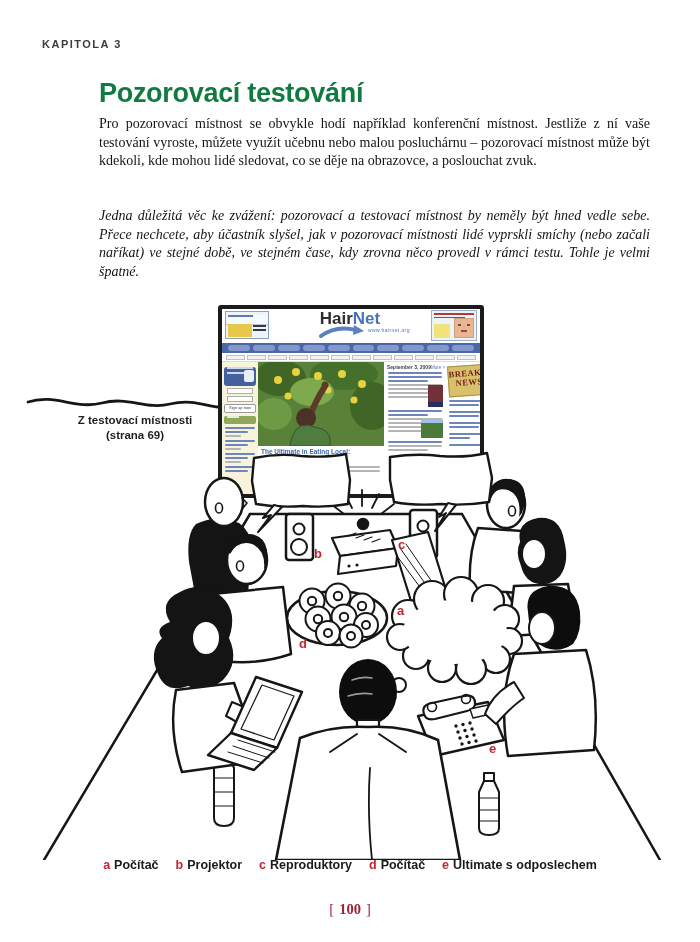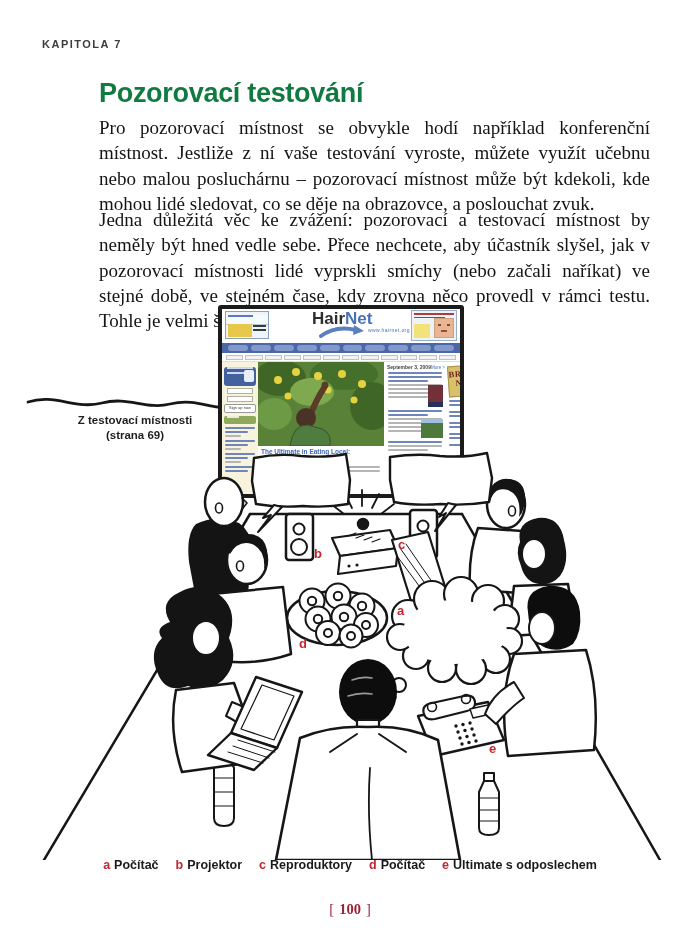--- a/index.html
+++ b/index.html
@@ -10,35 +10,35 @@
   .chapter-label{
     position:absolute;left:42px;top:38px;font-size:11px;font-weight:bold;
     letter-spacing:1.5px;color:#3d3d3d;
   }
   .page-title{
     position:absolute;left:99px;top:78px;font-size:27px;font-weight:bold;
     color:#117a41;letter-spacing:-0.3px;
   }
   .body-para{
     position:absolute;left:99px;width:551px;
-    font-family:"Liberation Serif",serif;font-size:19px;line-height:1.33;
+    font-family:"Liberation Serif",serif;font-size:14px;line-height:1.33;
     text-align:justify;color:#141414;
   }
   .para1{top:115px;}
-  .para2{top:207px;}
+  .para2{top:207px;font-style:italic;}
   .callout{
     position:absolute;left:52px;top:413px;width:166px;text-align:center;
     font-size:11.5px;font-weight:bold;color:#1f1f1f;line-height:1.3;
   }
   .figure{position:absolute;left:0;top:300px;width:700px;height:560px;}
   .figure svg.art{position:absolute;left:0;top:0;}
 
   
   .screen{
-    position:absolute;left:218px;top:5px;width:246px;height:193px;
+    position:absolute;left:218px;top:5px;width:266px;height:193px;
     background:#fff;border:4px solid #1b1b1b;border-radius:3px;
     box-sizing:border-box;overflow:hidden;
   }
   .s-top{position:relative;height:34px;background:#fff;}
   .ad-left{position:absolute;left:3px;top:2px;width:44px;height:28px;border:1px solid #8aa0c0;background:#eef4fa;box-sizing:border-box;}
   .ad-left .al1{height:9px;background:#f7fafd;border-bottom:1px solid #b8c8dc;}
   .ad-left .al1 i{display:block;height:2px;width:60%;margin:3px 2px;background:#5b79b8;}
   .ad-left .al2{position:absolute;left:2px;top:12px;width:24px;height:13px;background:#e8c84a;}
   .ad-left .al3{position:absolute;right:2px;top:13px;width:13px;height:2px;background:#3a3a3a;box-shadow:0 4px 0 #3a3a3a;}
   .logo{position:absolute;left:90px;right:92px;top:1px;text-align:center;}
@@ -107,21 +107,21 @@
   }
   .page-number .num{font-weight:bold;padding:0 5px;}
 
   
   .art path,.art rect,.art ellipse,.art circle,.art polygon,.art line,.art polyline{vector-effect:non-scaling-stroke;}
   .marker-letter{font-family:"Liberation Sans",sans-serif;font-weight:bold;font-size:13px;fill:#c2262e;}
 </style>
 </head>
 <body>
 
-<div class="chapter-label">KAPITOLA 7</div>
+<div class="chapter-label">KAPITOLA 3</div>
 <h1 class="page-title" style="margin:0;">Pozorovací testování</h1>
 
 <p class="body-para para1" style="margin:0;">Pro pozorovací místnost se obvykle hodí například konferenční místnost. Jestliže z ní vaše testování vyroste, můžete využít učebnu nebo malou posluchárnu – pozorovací místnost může být kdekoli, kde mohou lidé sledovat, co se děje na obrazovce, a poslouchat zvuk.</p>
 <p class="body-para para2" style="margin:0;">Jedna důležitá věc ke zvážení: pozorovací a testovací místnost by neměly být hned vedle sebe. Přece nechcete, aby účastník slyšel, jak v pozorovací místnosti lidé vyprskli smíchy (nebo začali naříkat) ve stejné době, ve stejném čase, kdy zrovna něco provedl v rámci testu. Tohle je velmi špatné.</p>
 
 <div class="callout">
   <div>Z testovací místnosti</div>
   <div>(strana 69)</div>
 </div>
 

